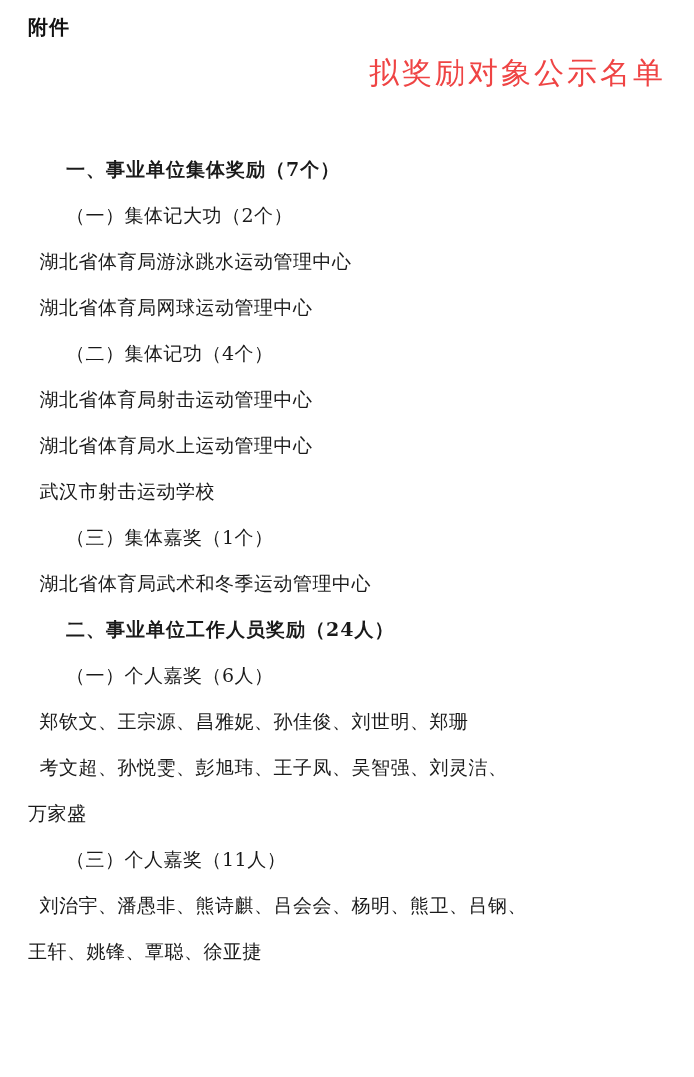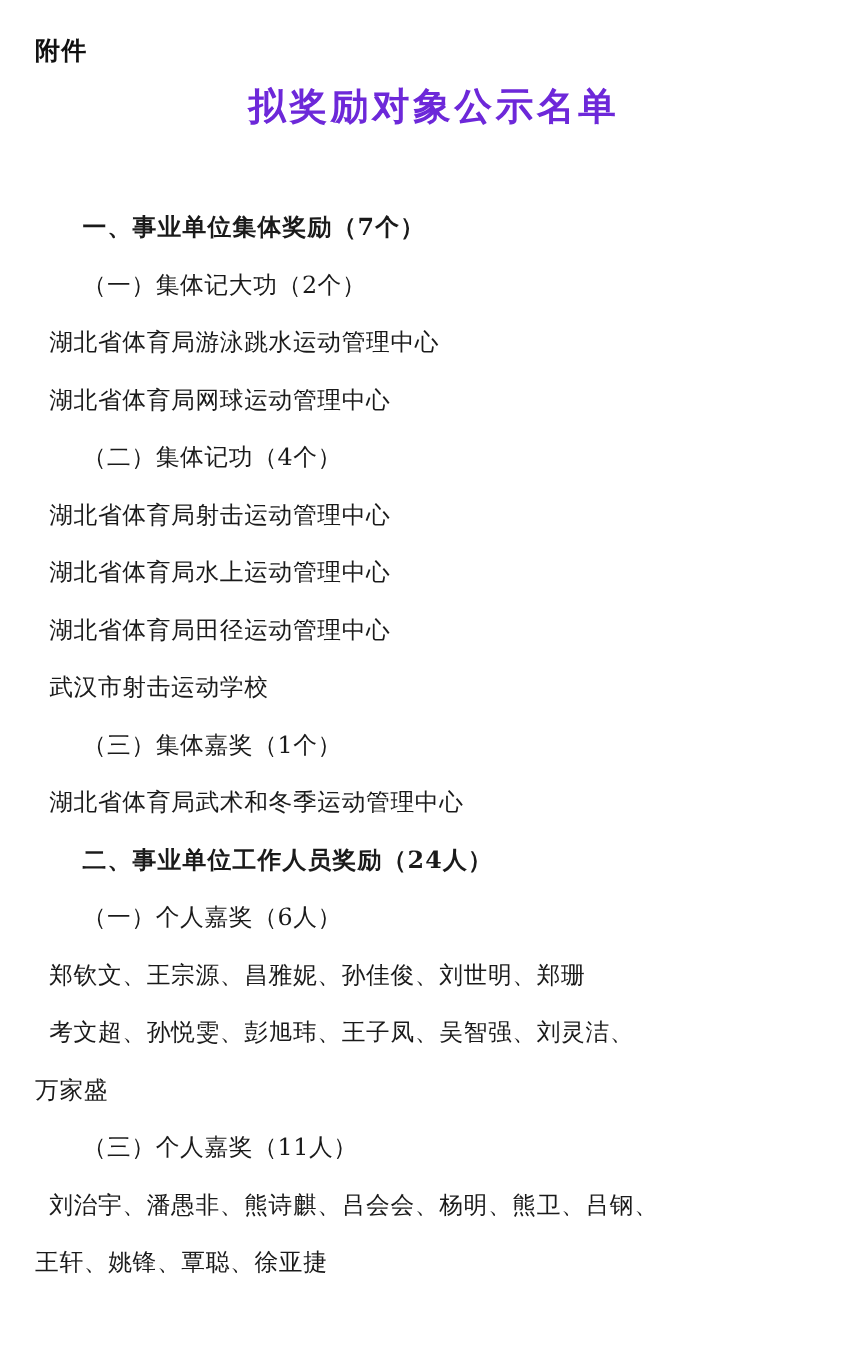--- a/index.html
+++ b/index.html
@@ -12,39 +12,39 @@
     height: 1077px;
     font-family: "DejaVu Serif", "Liberation Serif", serif;
     color: #1a1a1a;
     position: relative;
     overflow: hidden;
   }
   .page {
     width: 694px;
     height: 1077px;
     box-sizing: border-box;
-    padding: 26px 28px 0 28px;
+    padding: 13px 28px 0 28px;
     position: relative;
   }
   .attachment-label {
     font-family: "DejaVu Serif", "Liberation Serif", serif;
     font-weight: bold;
     font-size: 20px;
     letter-spacing: 1px;
     color: #111;
     margin: 2px 0 0 0;
     line-height: 1.2;
   }
   .doc-title {
-    text-align: center;
+    text-align: right;
     font-family: "DejaVu Serif", "Liberation Serif", serif;
-    font-weight: bold;
+    font-weight: normal;
     font-size: 30px;
     letter-spacing: 3px;
-    color: #6d28d9;
+    color: #ef4444;
     margin-top: 14px;
     margin-bottom: 0;
     line-height: 1.35;
   }
   .body-block {
     margin-top: 52px;
   }
   .line {
     font-size: 19px;
     line-height: 46px;
@@ -77,21 +77,20 @@
   <div class="doc-title">拟奖励对象公示名单</div>
 
   <div class="body-block">
       <div class="line heading">一、事业单位集体奖励（7个）</div>
       <div class="line sub">（一）集体记大功（2个）</div>
       <div class="line item">湖北省体育局游泳跳水运动管理中心</div>
       <div class="line item">湖北省体育局网球运动管理中心</div>
       <div class="line sub">（二）集体记功（4个）</div>
       <div class="line item">湖北省体育局射击运动管理中心</div>
       <div class="line item">湖北省体育局水上运动管理中心</div>
-      <div class="line item">湖北省体育局田径运动管理中心</div>
       <div class="line item">武汉市射击运动学校</div>
       <div class="line sub">（三）集体嘉奖（1个）</div>
       <div class="line item">湖北省体育局武术和冬季运动管理中心</div>
       <div class="line heading">二、事业单位工作人员奖励（24人）</div>
       <div class="line sub">（一）个人嘉奖（6人）</div>
       <div class="line item">郑钦文、王宗源、昌雅妮、孙佳俊、刘世明、郑珊</div>
       <div class="line item">考文超、孙悦雯、彭旭玮、王子凤、吴智强、刘灵洁、</div>
       <div class="line cont">万家盛</div>
       <div class="line sub">（三）个人嘉奖（11人）</div>
       <div class="line item">刘治宇、潘愚非、熊诗麒、吕会会、杨明、熊卫、吕钢、</div>

